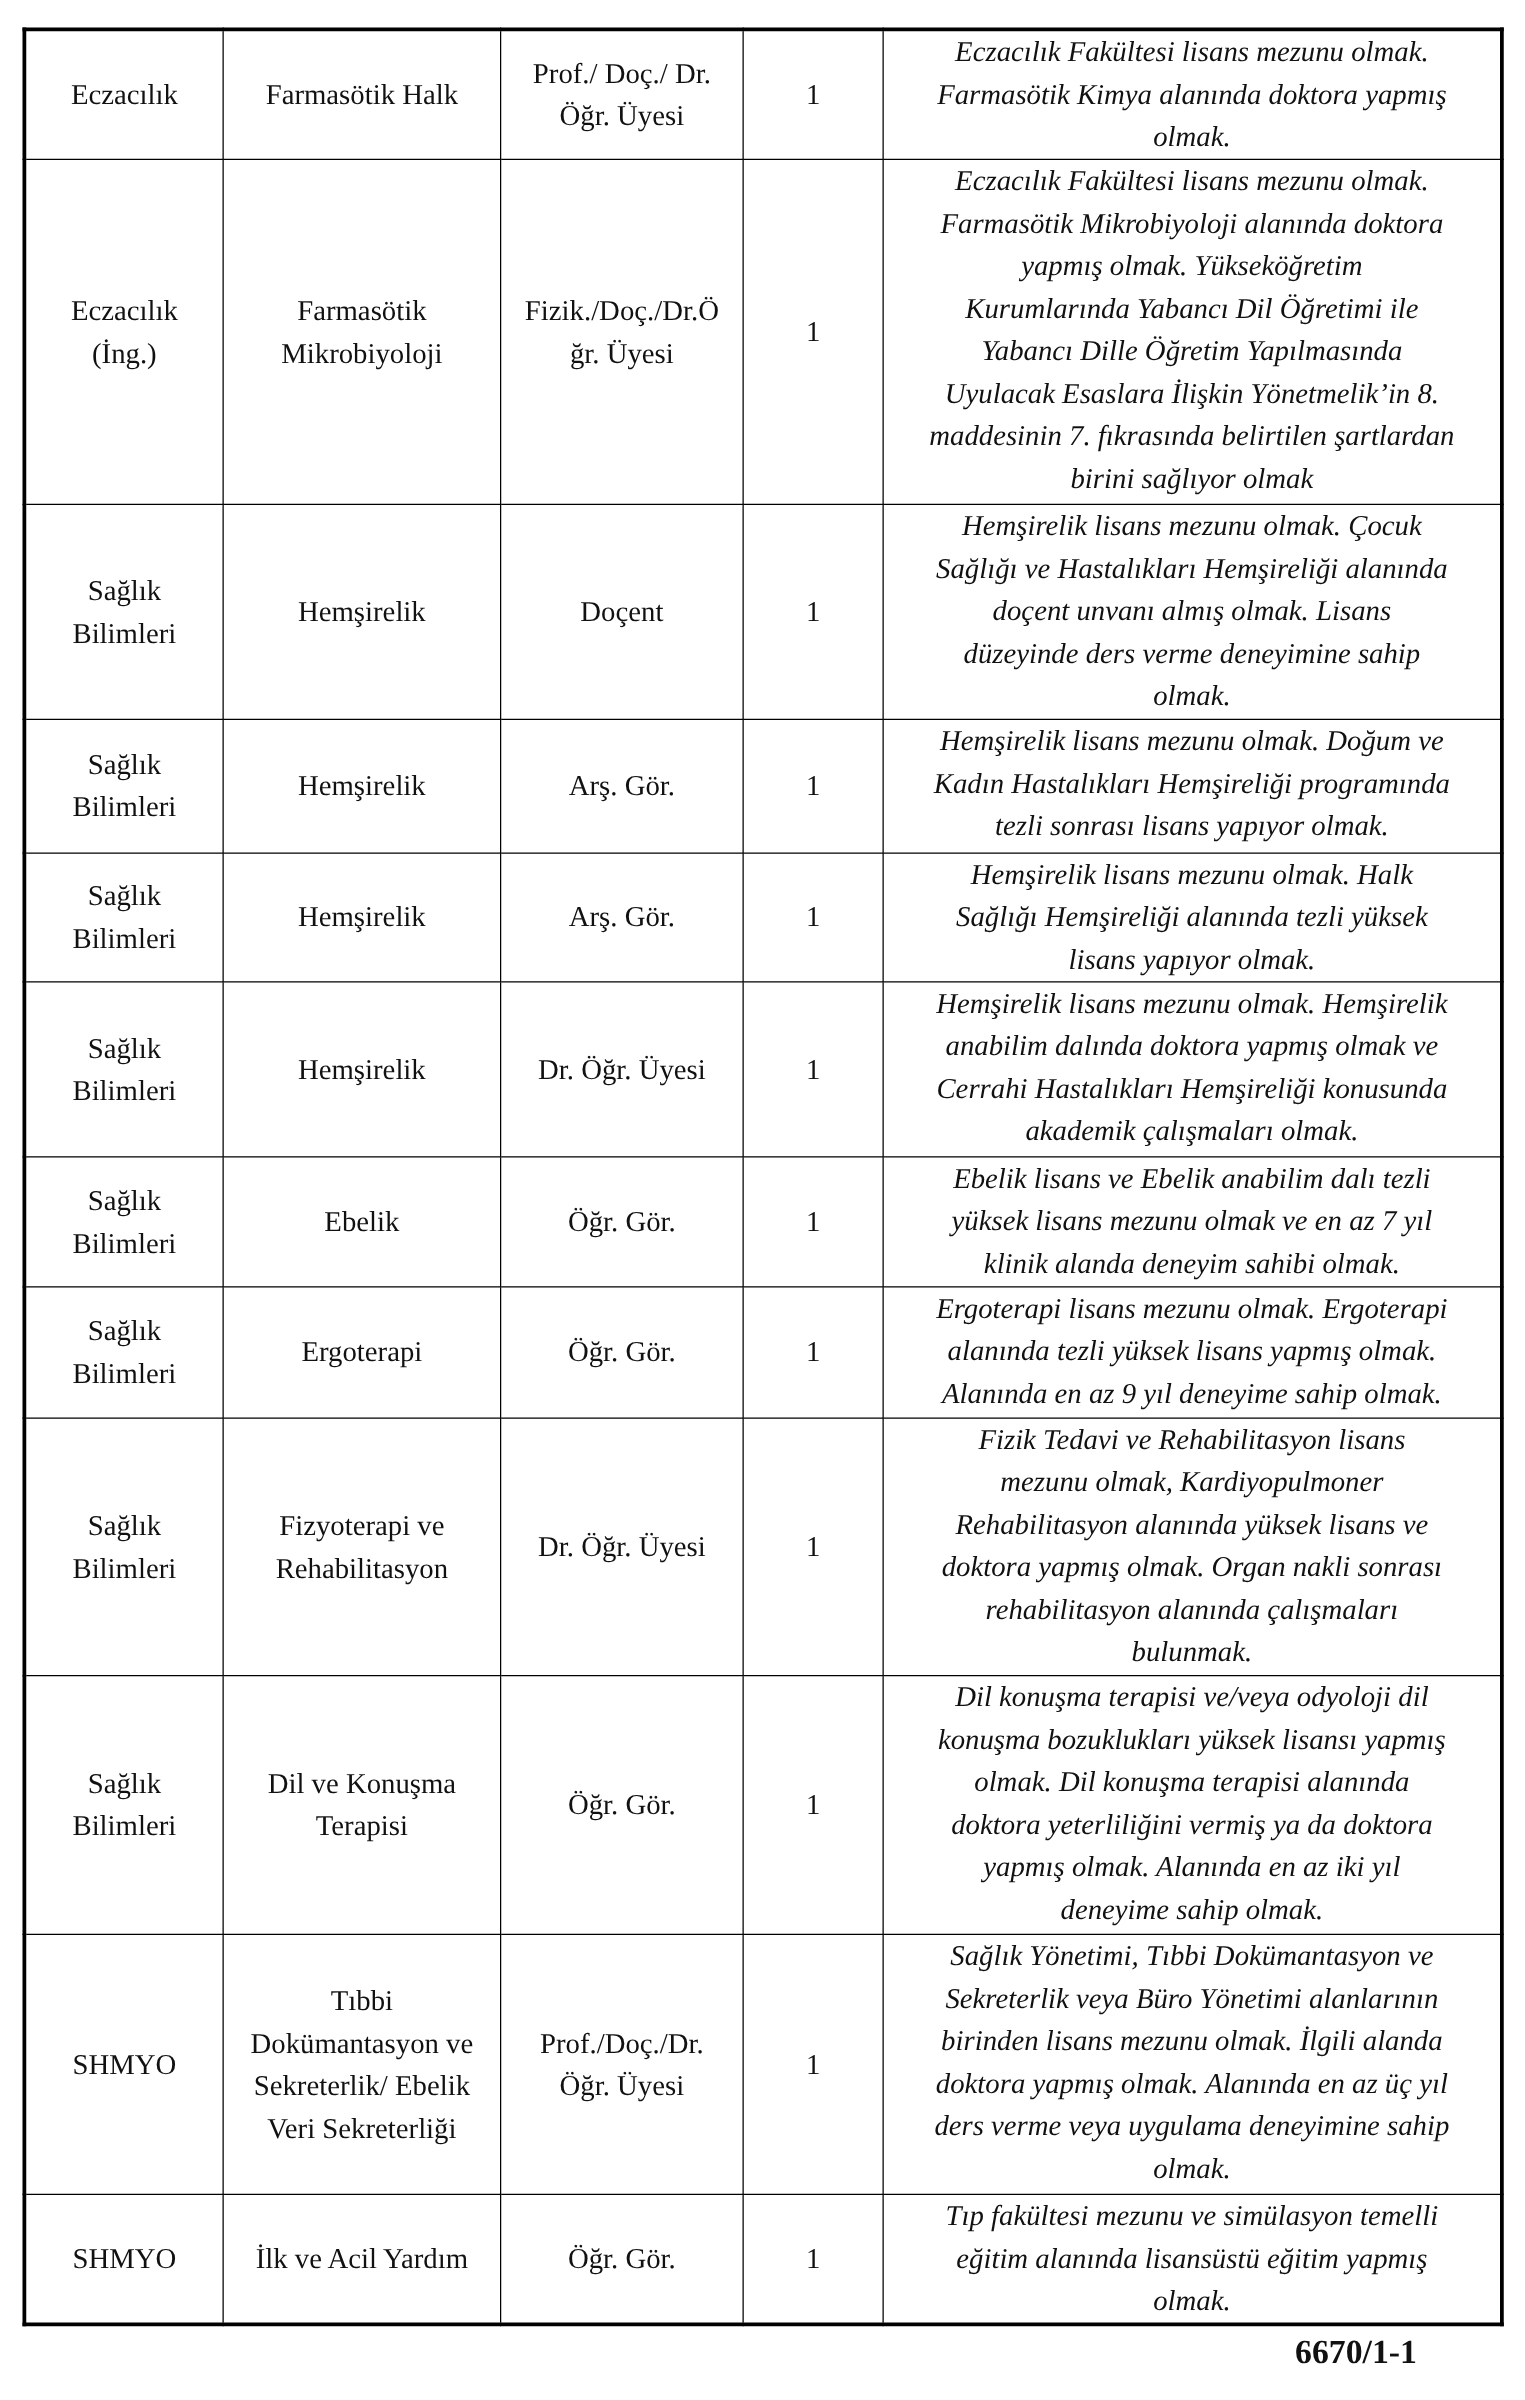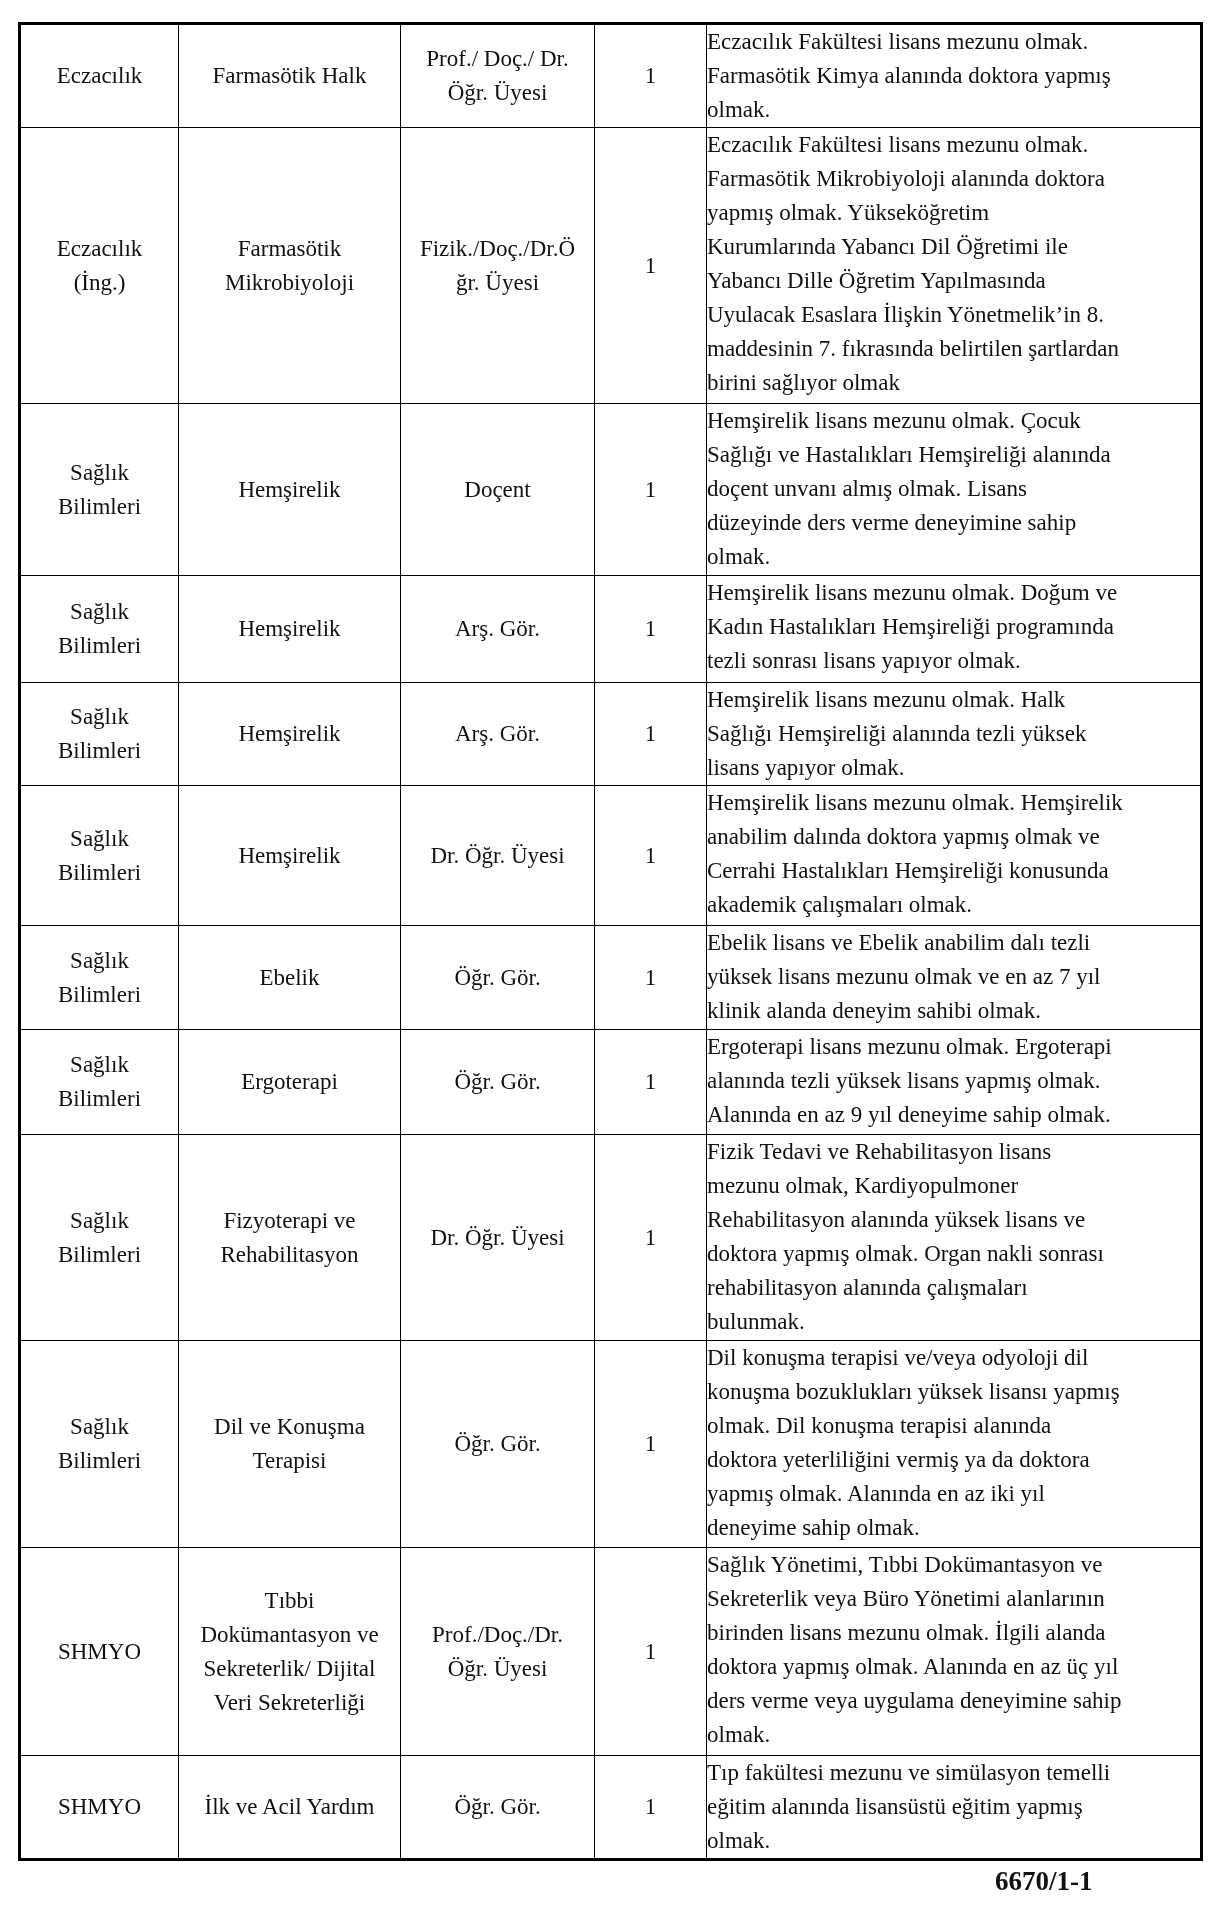--- a/index.html
+++ b/index.html
@@ -2,24 +2,24 @@
 <html><head>
 <meta charset="utf-8">
 <style>
   html, body { margin: 0; padding: 0; background: #ffffff; }
   body { width: 1220px; height: 1920px; position: relative; overflow: hidden;
          font-family: "Liberation Serif", "DejaVu Serif", serif; color: #111; }
   table.positions { position: absolute; left: 18px; top: 22px; border-collapse: collapse;
          table-layout: fixed; width: 1182px; border: 3px solid #000; }
   table.positions td { border: 1.5px solid #000; font-size: 23px; line-height: 34px; padding: 0; }
   td.c { text-align: center; vertical-align: middle; padding: 0 4px; }
-  td.desc { text-align: left; vertical-align: top; padding: 0 4px 0 6px; white-space: pre-line; }
+  td.desc { text-align: center; vertical-align: top; padding: 0 4px 0 6px; white-space: pre-line; font-style: italic; }
   col.c1 { width: 159px; } col.c2 { width: 222px; } col.c3 { width: 194px; }
   col.c4 { width: 112px; } col.c5 { width: 495px; }
-  .footer { position: absolute; left: 995px; top: 1866px; font-size: 27px; font-weight: bold; }
+  .footer { position: absolute; left: 1036px; top: 1866px; font-size: 27px; font-weight: bold; }
   .cell-text { white-space: pre-line; display: inline-block; }
 </style>
 </head>
 <body>
 
 <table class="positions">
   <colgroup>
       <col class="c1">
       <col class="c2">
       <col class="c3">
@@ -142,21 +142,21 @@
 konuşma bozuklukları yüksek lisansı yapmış
 olmak. Dil konuşma terapisi alanında
 doktora yeterliliğini vermiş ya da doktora
 yapmış olmak. Alanında en az iki yıl
 deneyime sahip olmak.</td>
       </tr>
       <tr style="height: 208px;">
         <td class="c"><span class="cell-text">SHMYO</span></td>
         <td class="c"><span class="cell-text">Tıbbi
 Dokümantasyon ve
-Sekreterlik/ Dijital
+Sekreterlik/ Ebelik
 Veri Sekreterliği</span></td>
         <td class="c"><span class="cell-text">Prof./Doç./Dr.
 Öğr. Üyesi</span></td>
         <td class="c"><span class="cell-text">1</span></td>
         <td class="desc">Sağlık Yönetimi, Tıbbi Dokümantasyon ve
 Sekreterlik veya Büro Yönetimi alanlarının
 birinden lisans mezunu olmak. İlgili alanda
 doktora yapmış olmak. Alanında en az üç yıl
 ders verme veya uygulama deneyimine sahip
 olmak.</td>

